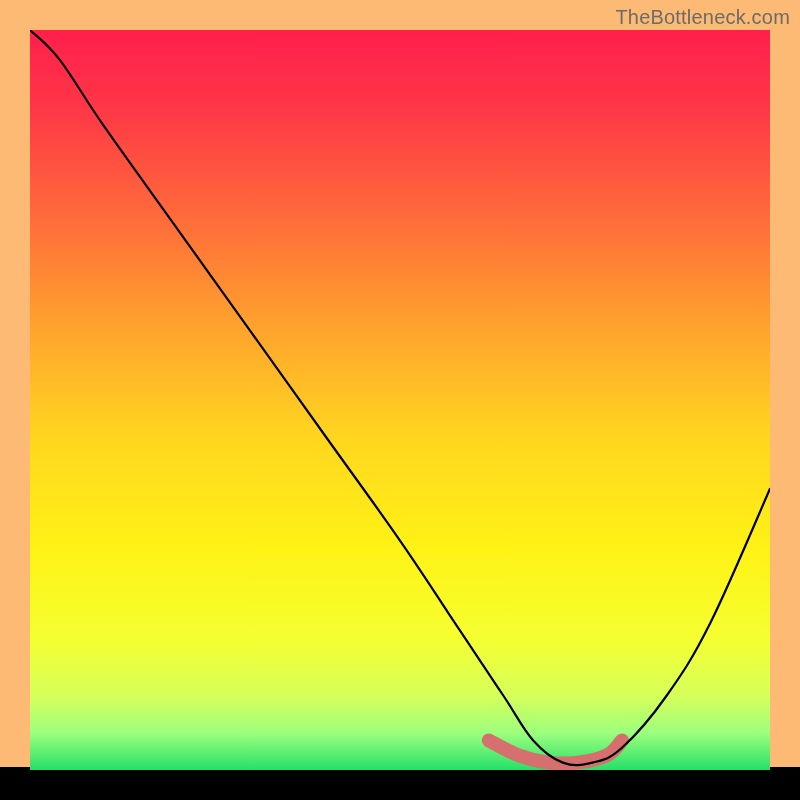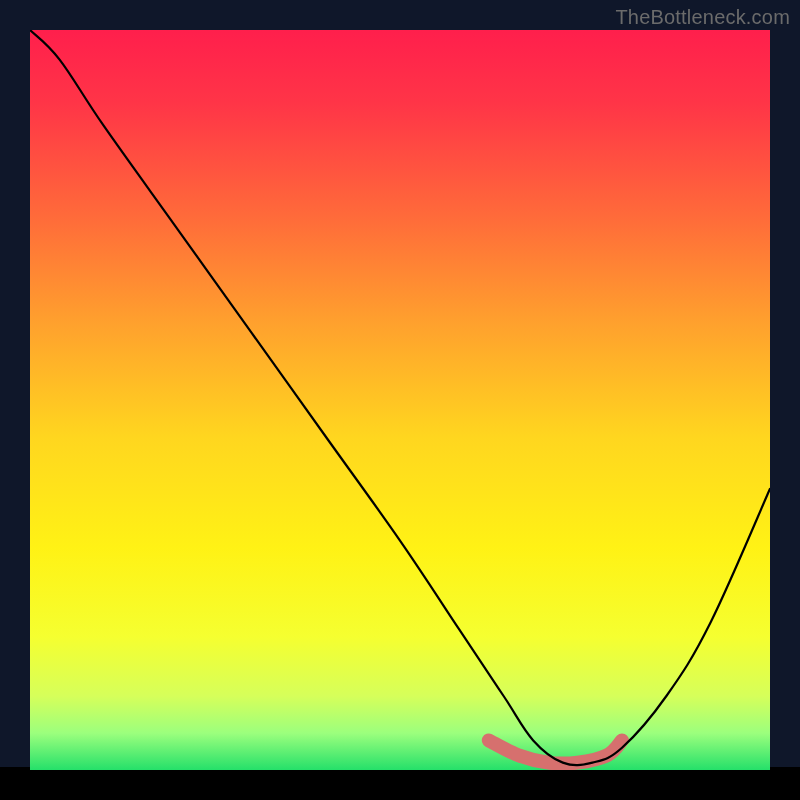--- a/index.html
+++ b/index.html
@@ -8,21 +8,21 @@
     width: 800px;
     height: 800px;
     background: #000;
     font-family: Arial, Helvetica, sans-serif;
     overflow: hidden;
   }
   .stage {
     position: relative;
     width: 800px;
     height: 767px;
-    background: #0f172a;
+    background: #fdba74;
     text-align: center;
   }
   .watermark {
     position: absolute;
     top: 6px;
     right: 10px;
     color: #6b6b6b;
     font-size: 20px;
     font-weight: 500;
     letter-spacing: 0.2px;

